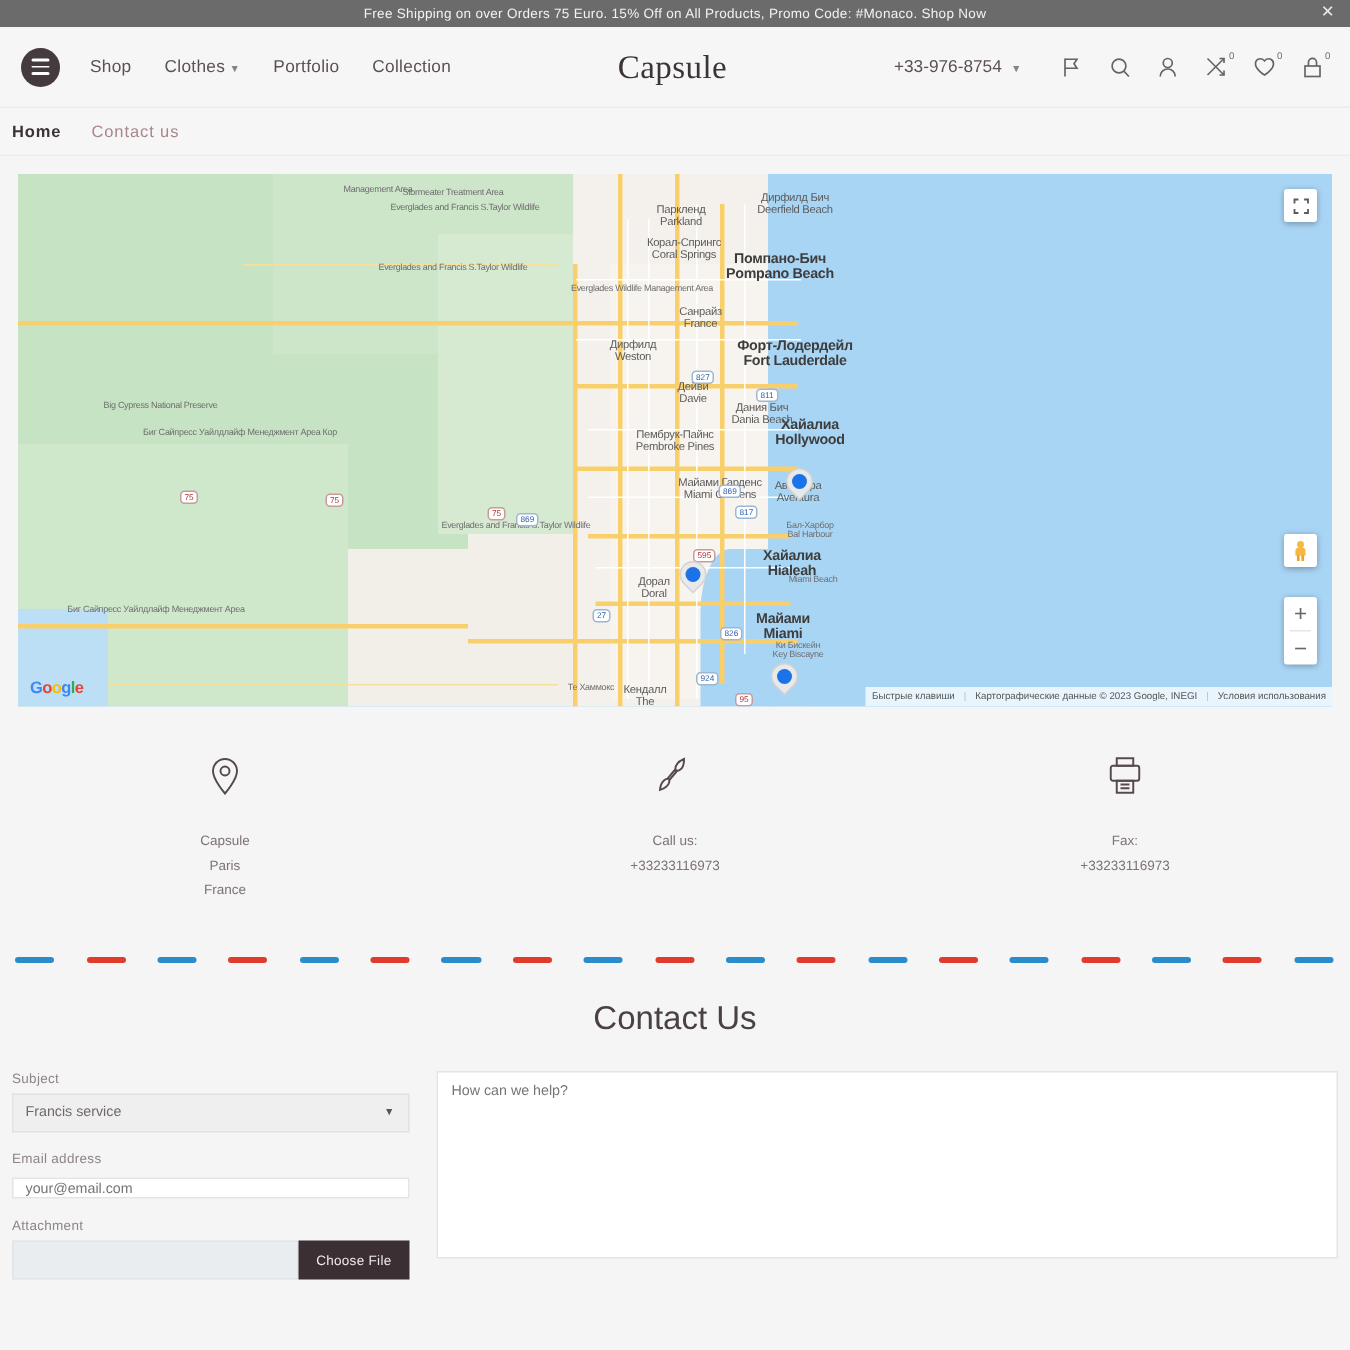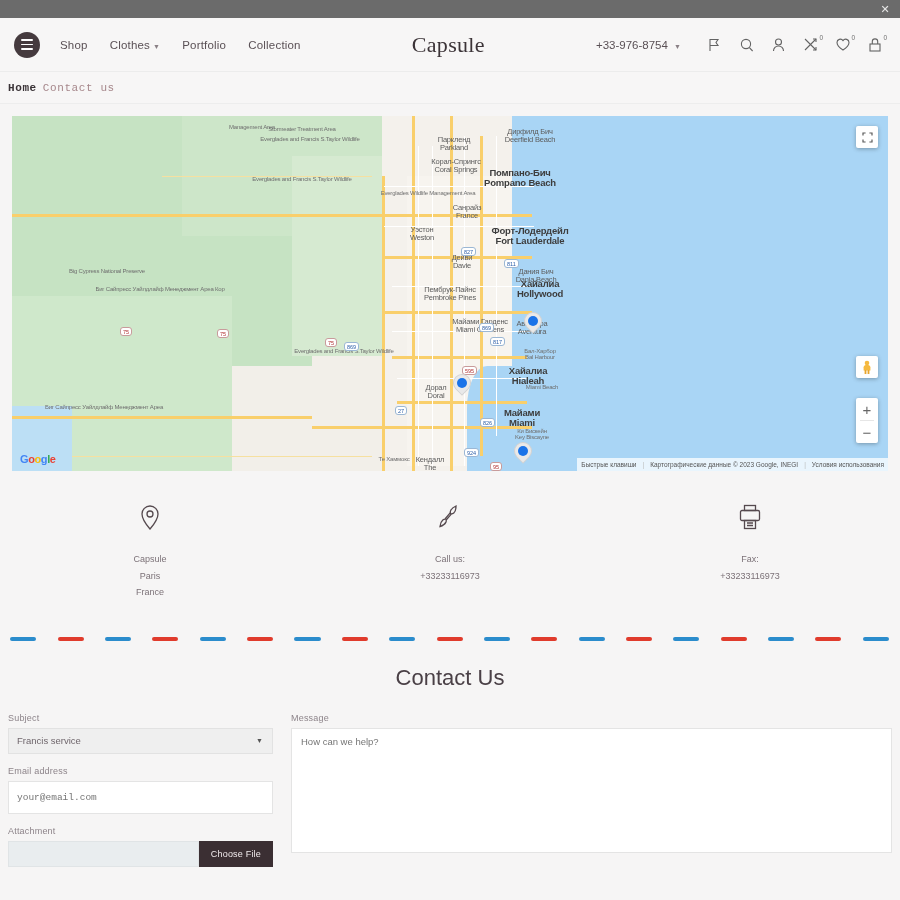--- a/index.html
+++ b/index.html
@@ -55,24 +55,23 @@
          display: flex; align-items: center; justify-content: center; }
   .ico svg { display: block; }
   .badge {
     position: absolute; top: -3px; right: -5px;
     font-size: 6.5px; color: #6f6f6f;
   }
 
   
   .breadcrumb {
     height: 32px; background: #f7f6f6;
-    display: flex; align-items: center; gap: 6px;
+    display: flex; align-items: center; gap: 20px;
     padding: 0 8px; font-size: 11px; letter-spacing: .6px;
     border-bottom: 1px solid #ededed;
-    font-family: Liberation Mono, monospace;
   }
   .breadcrumb .crumb-home { color: #3a3337; font-weight: bold; cursor: pointer; }
   .breadcrumb .crumb-current { color: #a6878b; }
 
   
   .map-wrap { padding: 12px 12px 0 12px; }
   .map {
     position: relative; width: 876px; height: 355px;
     background: #aadaff; overflow: hidden;
     font-family: "Liberation Sans", sans-serif;
@@ -173,41 +172,42 @@
   .col-right { flex: 1; }
   .flabel { font-size: 9px; color: #8d848a; margin-bottom: 5px; display: block; letter-spacing: .2px; }
   .fgroup { margin-bottom: 12px; }
   .select-box {
     height: 26px; background: #efefef; border: 1px solid #e2e2e2;
     display: flex; align-items: center; padding: 0 8px;
     font-size: 9.5px; color: #6f666c; position: relative; cursor: pointer;
   }
   .select-box .arrow { position: absolute; right: 9px; font-size: 7px; color: #555; }
   .text-input {
-    height: 33px; background: #ffffff; border: 1px solid #e4e4e4;
+    height: 14px; background: #ffffff; border: 1px solid #e4e4e4;
     width: 100%; padding: 0 8px; font-size: 9.5px; color: #9a9298;
-    font-family: Liberation Mono, monospace;
+    font-family: Liberation Sans, sans-serif;
   }
   .attach-row { display: flex; height: 26px; }
   .attach-field { flex: 1; background: #e9edef; border: 1px solid #e0e4e6; }
   .choose-btn {
     background: #3b2f33; color: #f0eaec; font-size: 9px;
     padding: 0 12px; display: flex; align-items: center;
     cursor: pointer; letter-spacing: .2px;
   }
   .textarea {
     width: 100%; height: 125px; background: #fff; border: 1px solid #e4e4e4;
     padding: 7px 9px; font-size: 9.5px; color: #9a9298;
     font-family: "Liberation Sans", sans-serif; resize: none;
   }
 </style>
 </head>
 <body>
 
 <div class="promo-bar">
+  <span>Free Shipping on over Orders 75 Euro. 15% Off on All Products, Promo Code: #Monaco. Shop Now</span>
   <span class="promo-close">✕</span>
 </div>
 
 <div class="header">
   <div class="burger">
     <span></span>
     <span></span>
     <span></span>
   </div>
 
@@ -345,21 +345,21 @@
           <span class="en">Coral Springs</span>
         </div>
         <div class="mlabel mid" style="left: 455px; top: 88px; transform: translateX(-50%);">
           <span class="ru">Санрайз</span>
           <span class="en">France</span>
         </div>
         <div class="mlabel mid" style="left: 450px; top: 138px; transform: translateX(-50%);">
           <span class="ru">Дейви</span>
           <span class="en">Davie</span>
         </div>
-        <div class="mlabel mid" style="left: 524px; top: 152px; transform: translateX(-50%); text-align: center;">
+        <div class="mlabel mid" style="left: 496px; top: 152px; transform: translateX(-50%); text-align: center;">
           <span class="ru">Дания Бич</span>
           <span class="en">Dania Beach</span>
         </div>
         <div class="mlabel mid" style="left: 438px; top: 170px; transform: translateX(-50%); text-align: center;">
           <span class="ru">Пембрук-Пайнс</span>
           <span class="en">Pembroke Pines</span>
         </div>
         <div class="mlabel mid" style="left: 468px; top: 202px; transform: translateX(-50%);">
           <span class="ru">Майами Гарденс</span>
           <span class="en">Miami Gardens</span>
@@ -381,21 +381,21 @@
         </div>
         <div class="mlabel sm" style="left: 520px; top: 312px; transform: translateX(-50%);">
           <span class="ru">Ки Бискейн</span>
           <span class="en">Key Biscayne</span>
         </div>
         <div class="mlabel mid" style="left: 418px; top: 340px; transform: translateX(-50%);">
           <span class="ru">Кендалл</span>
           <span class="en">The</span>
         </div>
         <div class="mlabel mid" style="left: 410px; top: 110px; transform: translateX(-50%);">
-          <span class="ru">Уэстон</span>
+          <span class="ru">Дирфилд</span>
           <span class="en">Weston</span>
         </div>
         <div class="mlabel sm" style="left: 298px; top: 20px; transform: translateX(-50%);">
           <span class="en">Everglades and Francis S.Taylor Wildlife</span>
         </div>
         <div class="mlabel sm" style="left: 290px; top: 60px; transform: translateX(-50%);">
           <span class="en">Everglades and Francis S.Taylor Wildlife</span>
         </div>
         <div class="mlabel sm" style="left: 416px; top: 74px; transform: translateX(-50%);">
           <span class="en">Everglades Wildlife Management Area</span>
@@ -581,17 +581,16 @@
         <label class="flabel">Attachment</label>
         <div class="attach-row">
           <div class="attach-field"></div>
           <div class="choose-btn">Choose File</div>
         </div>
       </div>
 
     </div>
 
     <div class="col-right">
-      <label class="flabel">Message</label>
       <textarea class="textarea" placeholder="How can we help?" style=""></textarea>
     </div>
   </div>
 </div>
 
 </body></html>

